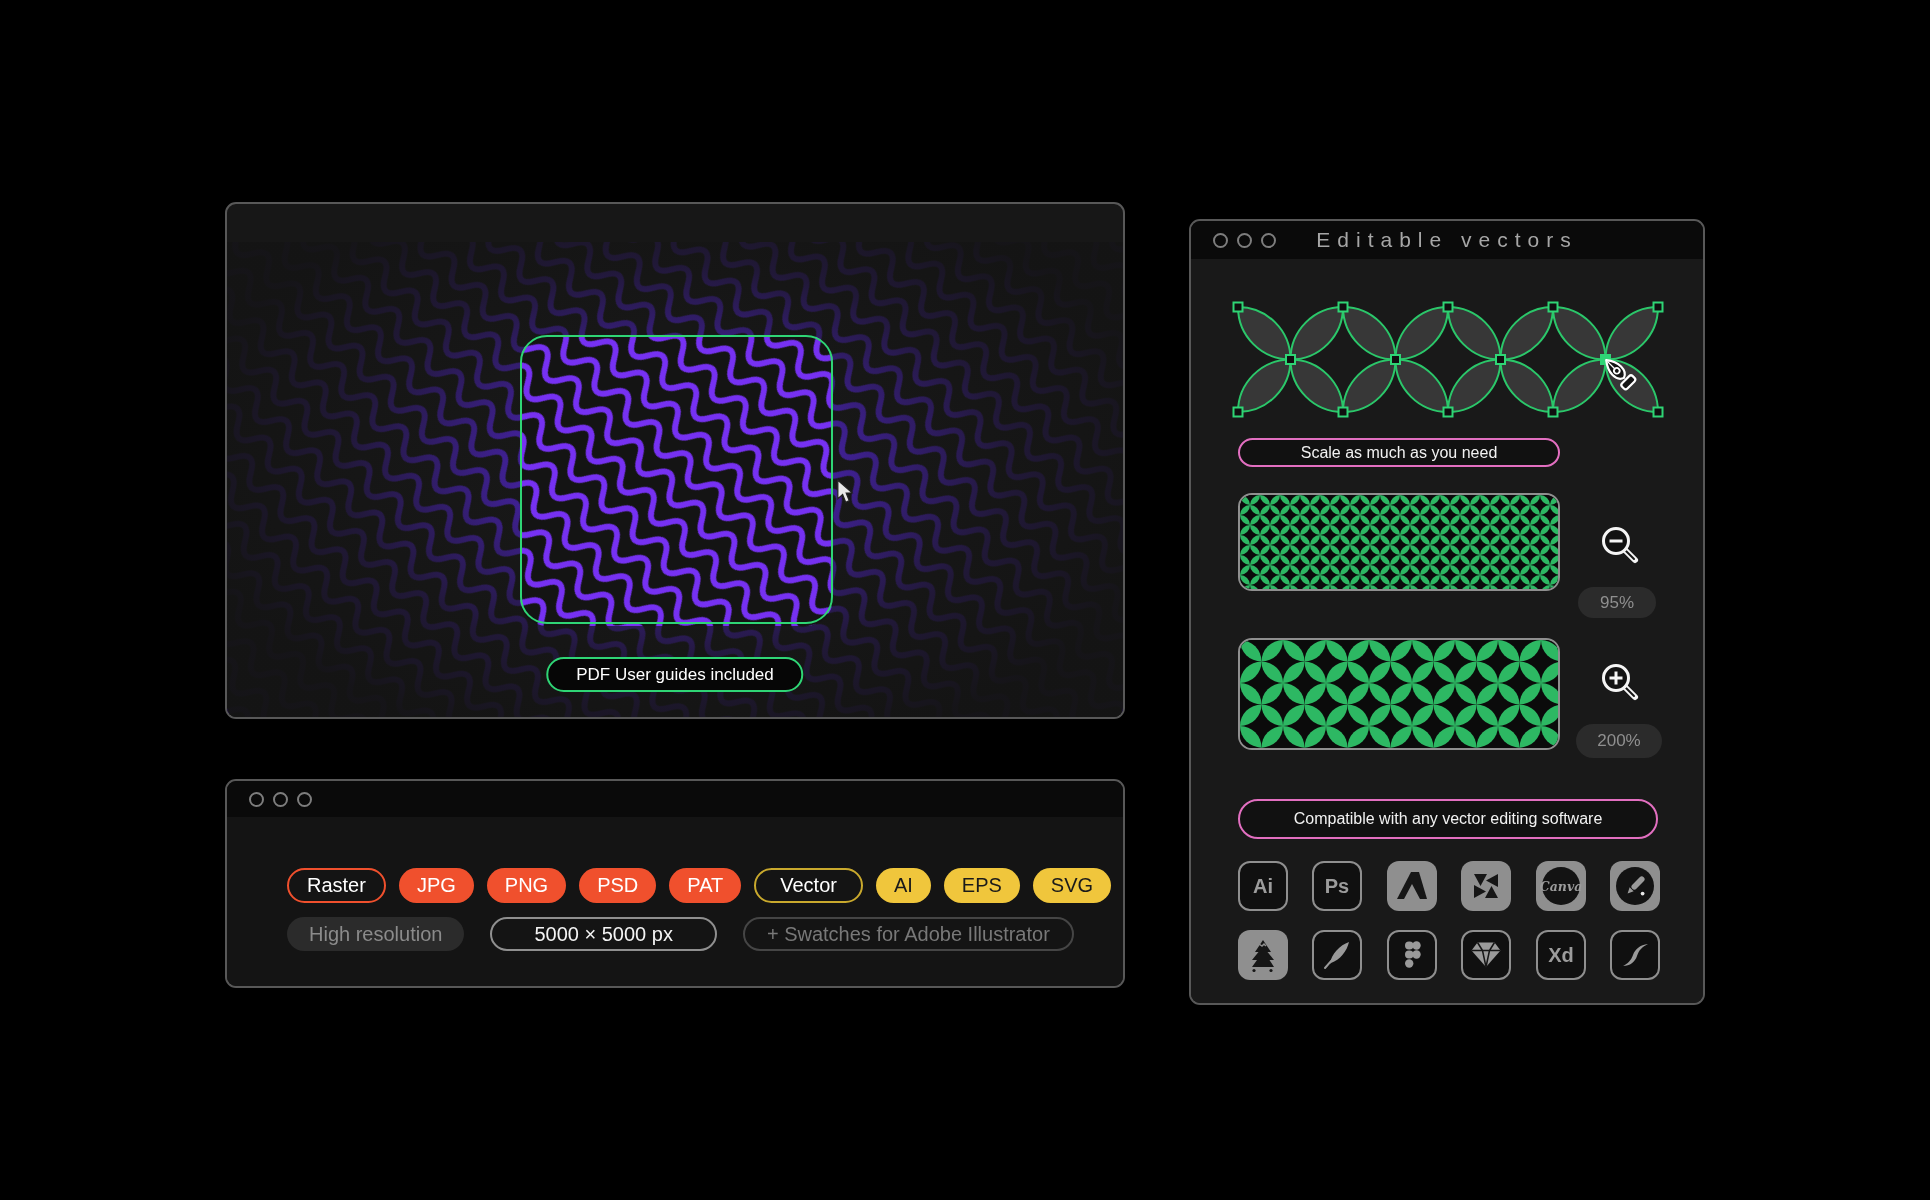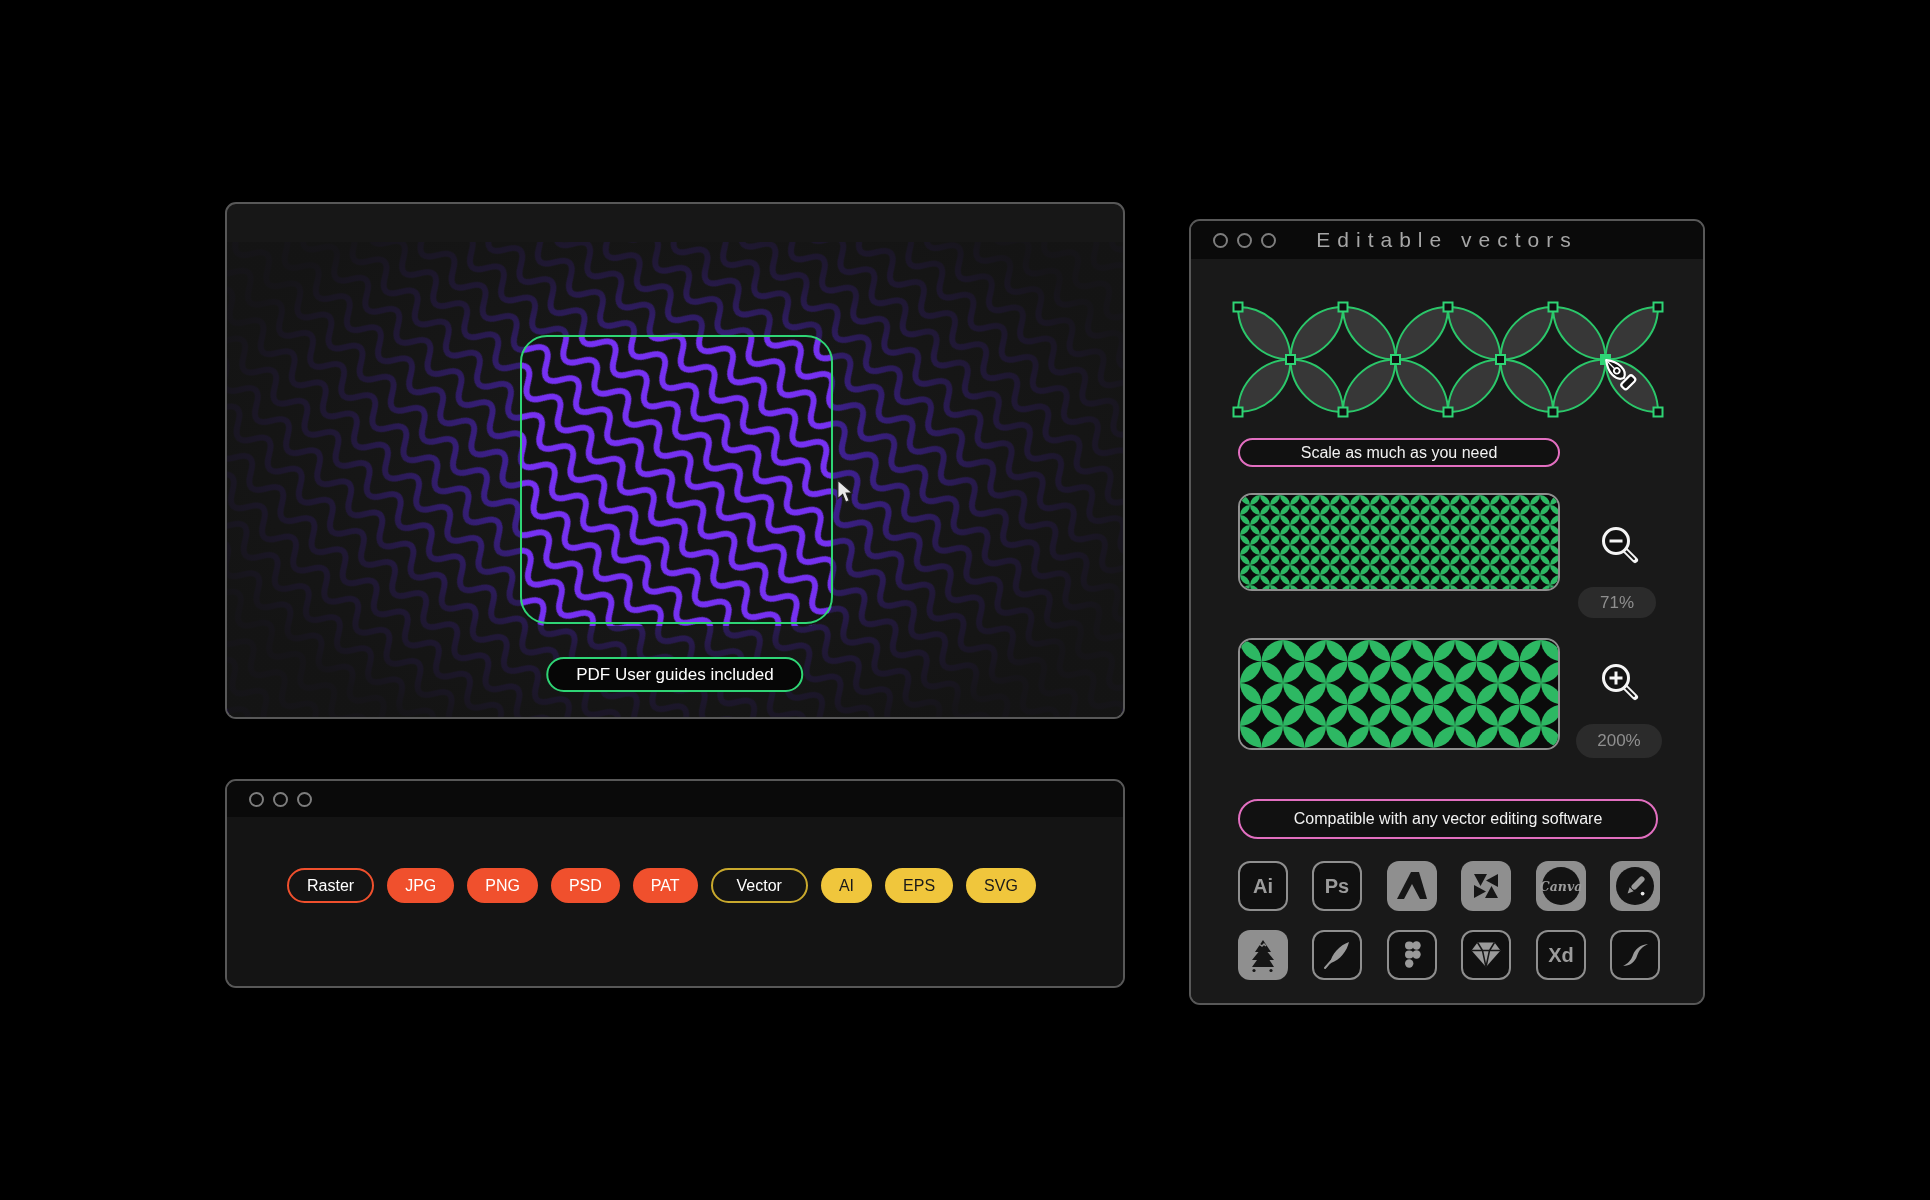--- a/index.html
+++ b/index.html
@@ -24,21 +24,21 @@
              padding:0 28px;border:2px solid #2fd575;border-radius:999px;background:#060606;color:#fff;font-size:17px;white-space:nowrap;}
   .cursor-arrow{position:absolute;left:609px;top:237px;}
 
   
   #win-formats{left:225px;top:779px;width:900px;height:209px;}
   #win-formats .titlebar{height:36px;}
   #win-formats .content{top:36px;background:#141414;}
   .badge-row{position:absolute;left:60px;display:flex;gap:13px;align-items:center;}
   #row-formats{top:51px;}
   #row-specs{top:100px;gap:26px;}
-  .pill{height:35px;display:inline-flex;align-items:center;justify-content:center;padding:0 18px;border-radius:19px;font-size:16px;box-sizing:border-box;white-space:nowrap;}
+  .pill{height:35px;display:inline-flex;align-items:center;justify-content:center;padding:0 18px;border-radius:19px;font-size:20px;box-sizing:border-box;white-space:nowrap;}
   .o-red{border:2px solid #f0502d;color:#fff;}
   .f-red{background:#f0502d;color:#fff;}
   .o-yel{border:2px solid #c9a92d;color:#fff;padding:0 24px;}
   .f-yel{background:#f0c63c;color:#1a1a1a;}
   .f-gray{background:#2b2b2b;color:#8b8b8b;height:34px;padding:0 22px;}
   .o-light{border:2px solid #8f8f8f;color:#f4f4f4;height:34px;padding:0 42px;}
   .o-dim{border:2px solid #454545;color:#787878;height:34px;padding:0 22px;}
 
   
   #win-vectors{left:1189px;top:219px;width:516px;height:786px;}
@@ -102,20 +102,25 @@
     <div class="badge-row" id="row-formats">
       <span class="pill o-red">Raster</span>
       <span class="pill f-red">JPG</span>
       <span class="pill f-red">PNG</span>
       <span class="pill f-red">PSD</span>
       <span class="pill f-red">PAT</span>
       <span class="pill o-yel">Vector</span>
       <span class="pill f-yel">AI</span>
       <span class="pill f-yel">EPS</span>
       <span class="pill f-yel">SVG</span>
+    </div>
+    <div class="badge-row" id="row-specs">
+      <span class="pill f-gray">High resolution</span>
+      <span class="pill o-light">5000 × 5000 px</span>
+      <span class="pill o-dim">+ Swatches for Adobe Illustrator</span>
     </div>
   </div>
 </div>
 
 <div class="window" id="win-vectors">
   <div class="titlebar">
     <div class="lights">
       <span class="ring"></span>
       <span class="ring"></span>
       <span class="ring"></span>
@@ -185,21 +190,21 @@
         <rect width="318" height="94" fill="url(#shippoS)"></rect>
       </svg>
     </div>
 
     <svg class="abs" style="left:407px;top:264px;" width="46" height="46" viewBox="0 0 46 46">
       <line x1="27" y1="27" x2="37" y2="37" stroke="#f5f5f5" stroke-width="6" stroke-linecap="round"></line>
       <line x1="28" y1="28" x2="36" y2="36" stroke="#141414" stroke-width="2" stroke-linecap="round"></line>
       <circle cx="18" cy="18" r="12.5" fill="#121212" stroke="#f5f5f5" stroke-width="3"></circle>
       <line x1="11.5" y1="18" x2="24.5" y2="18" stroke="#f5f5f5" stroke-width="3"></line>
     </svg>
-    <div class="zoom-pill abs" style="left:387px;top:328px;width:78px;height:31px;">71%</div>
+    <div class="zoom-pill abs" style="left:387px;top:328px;width:78px;height:31px;">95%</div>
 
     <div class="pattern-tile abs" style="left:47px;top:379px;width:322px;height:112px;">
       <svg width="318" height="108">
         <defs>
           <pattern id="shippoL" width="43" height="43" patternUnits="userSpaceOnUse">
             <g fill="#2db863">
               <path d="M21.5 21.5 A21.5 21.5 0 0 1 0 0 A21.5 21.5 0 0 1 21.5 21.5 Z"></path>
               <path d="M21.5 21.5 A21.5 21.5 0 0 0 43 0 A21.5 21.5 0 0 0 21.5 21.5 Z"></path>
               <path d="M21.5 21.5 A21.5 21.5 0 0 1 0 43 A21.5 21.5 0 0 1 21.5 21.5 Z"></path>
               <path d="M21.5 21.5 A21.5 21.5 0 0 0 43 43 A21.5 21.5 0 0 0 21.5 21.5 Z"></path>

